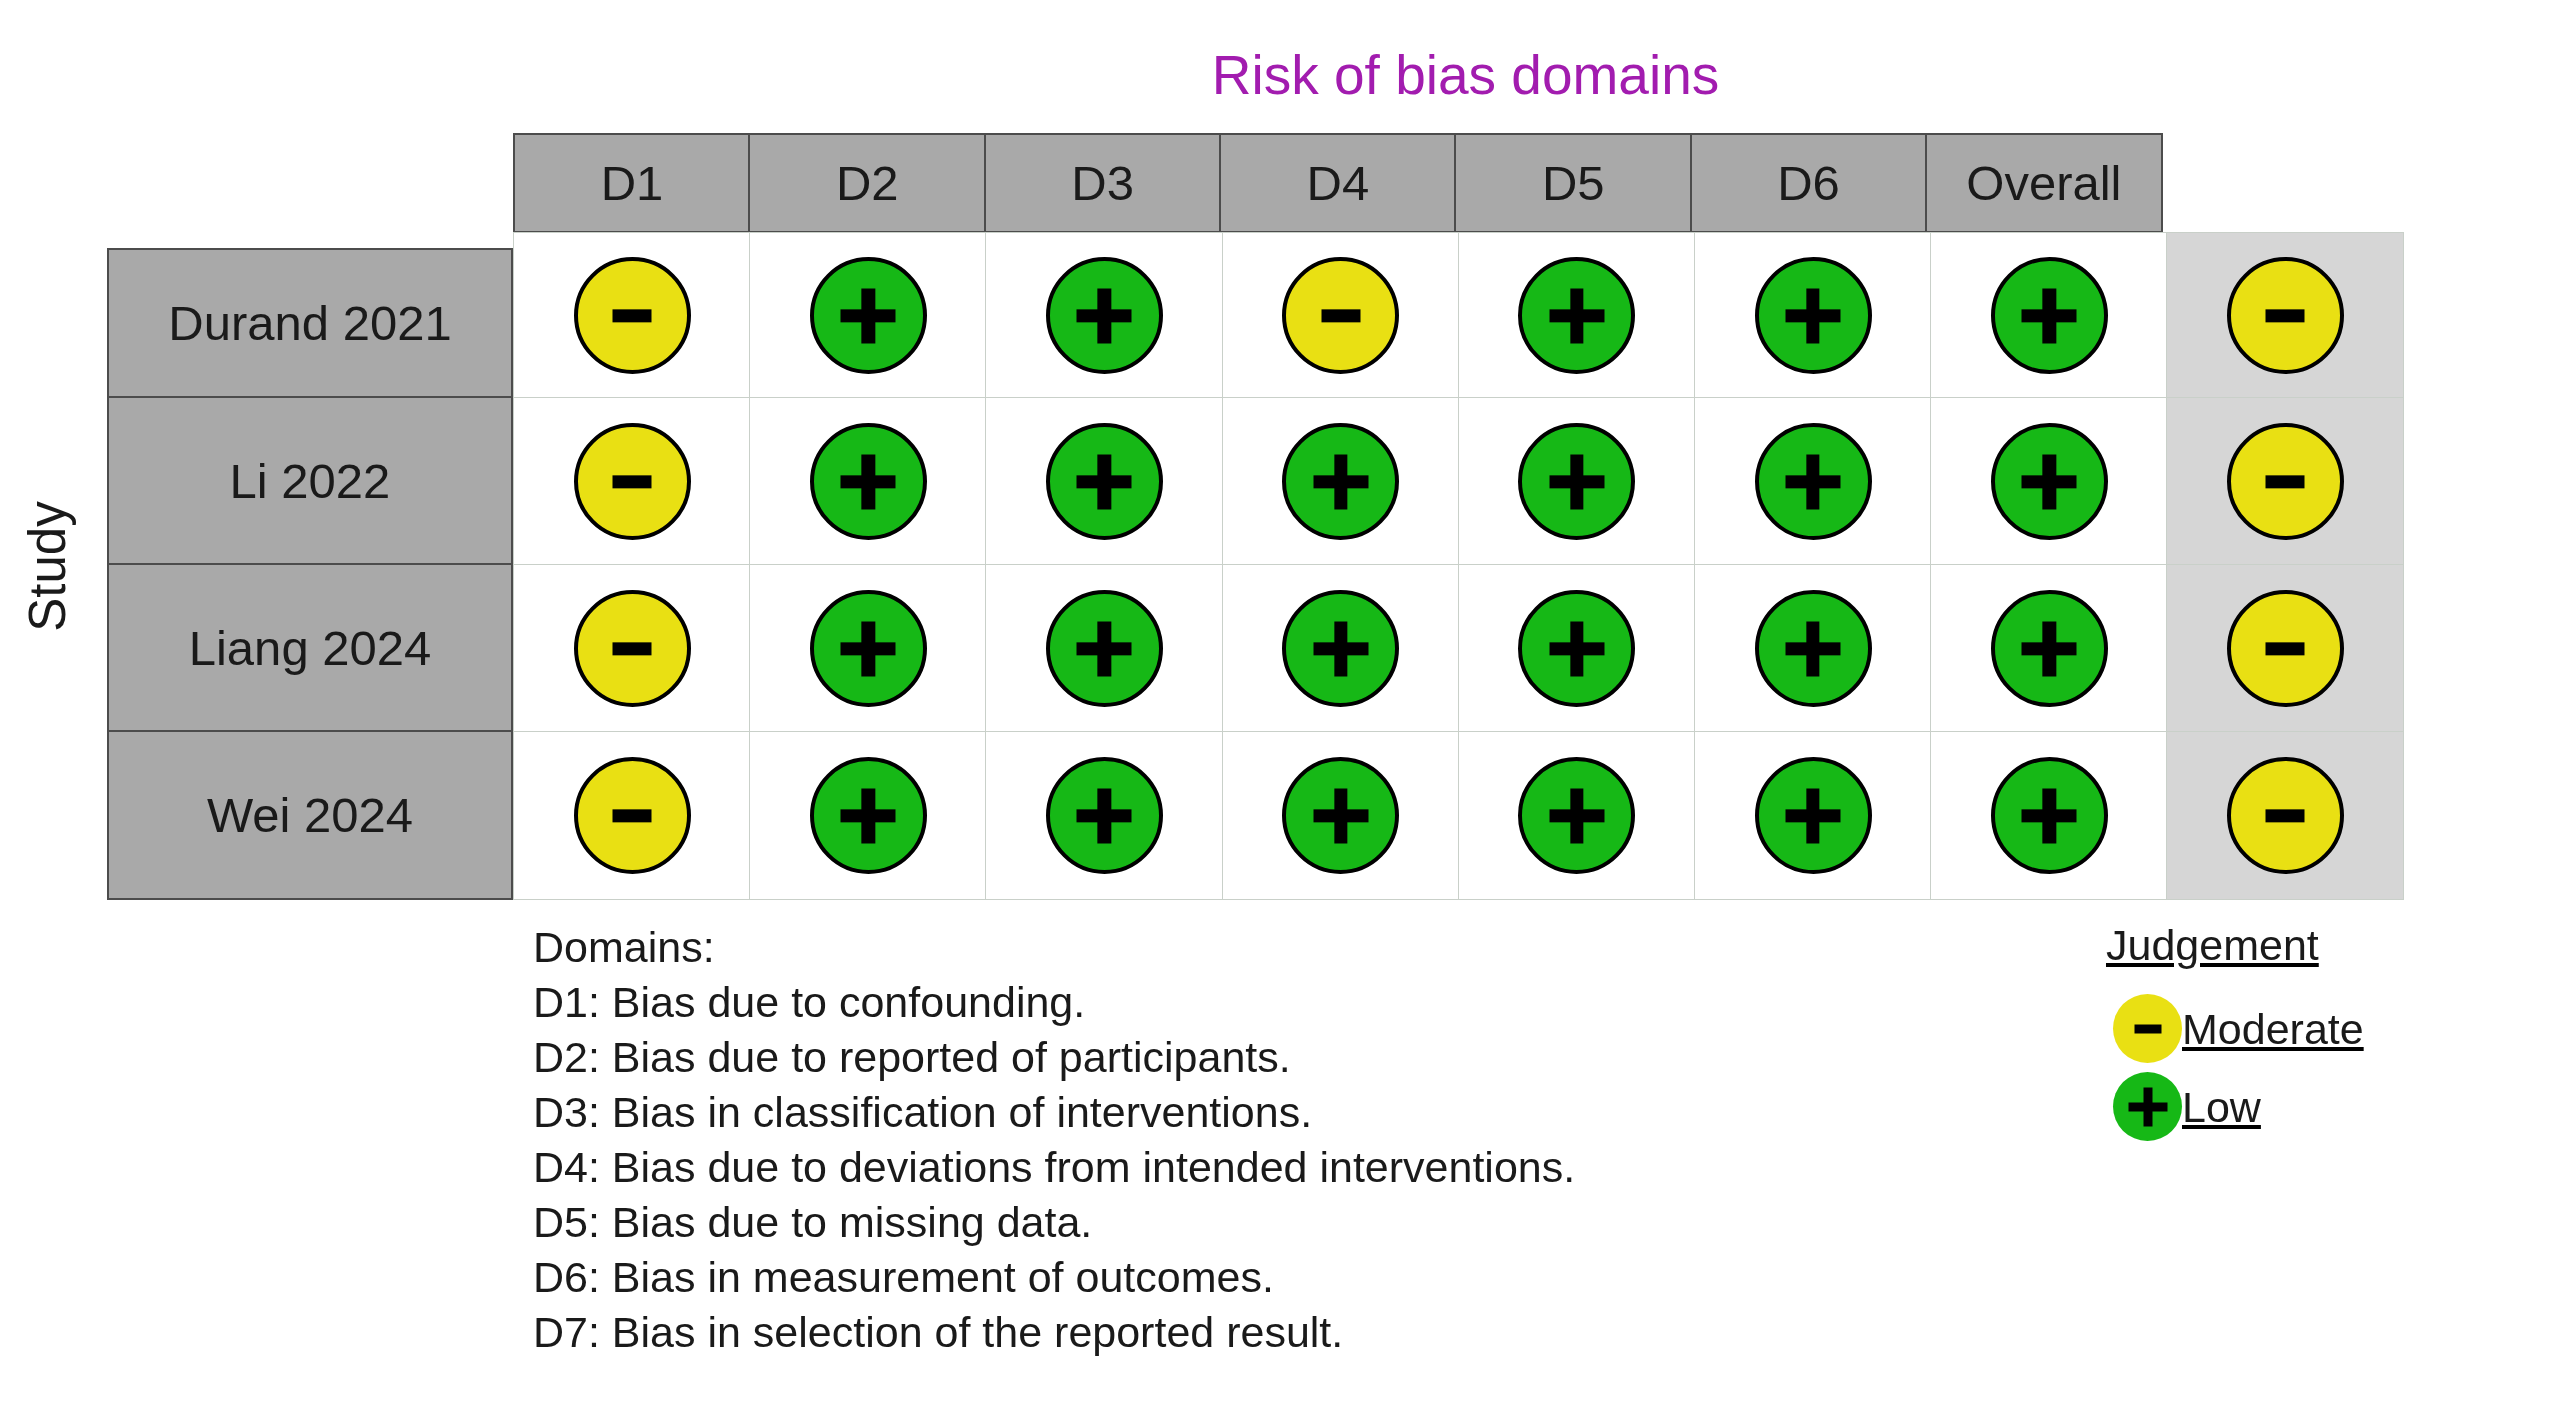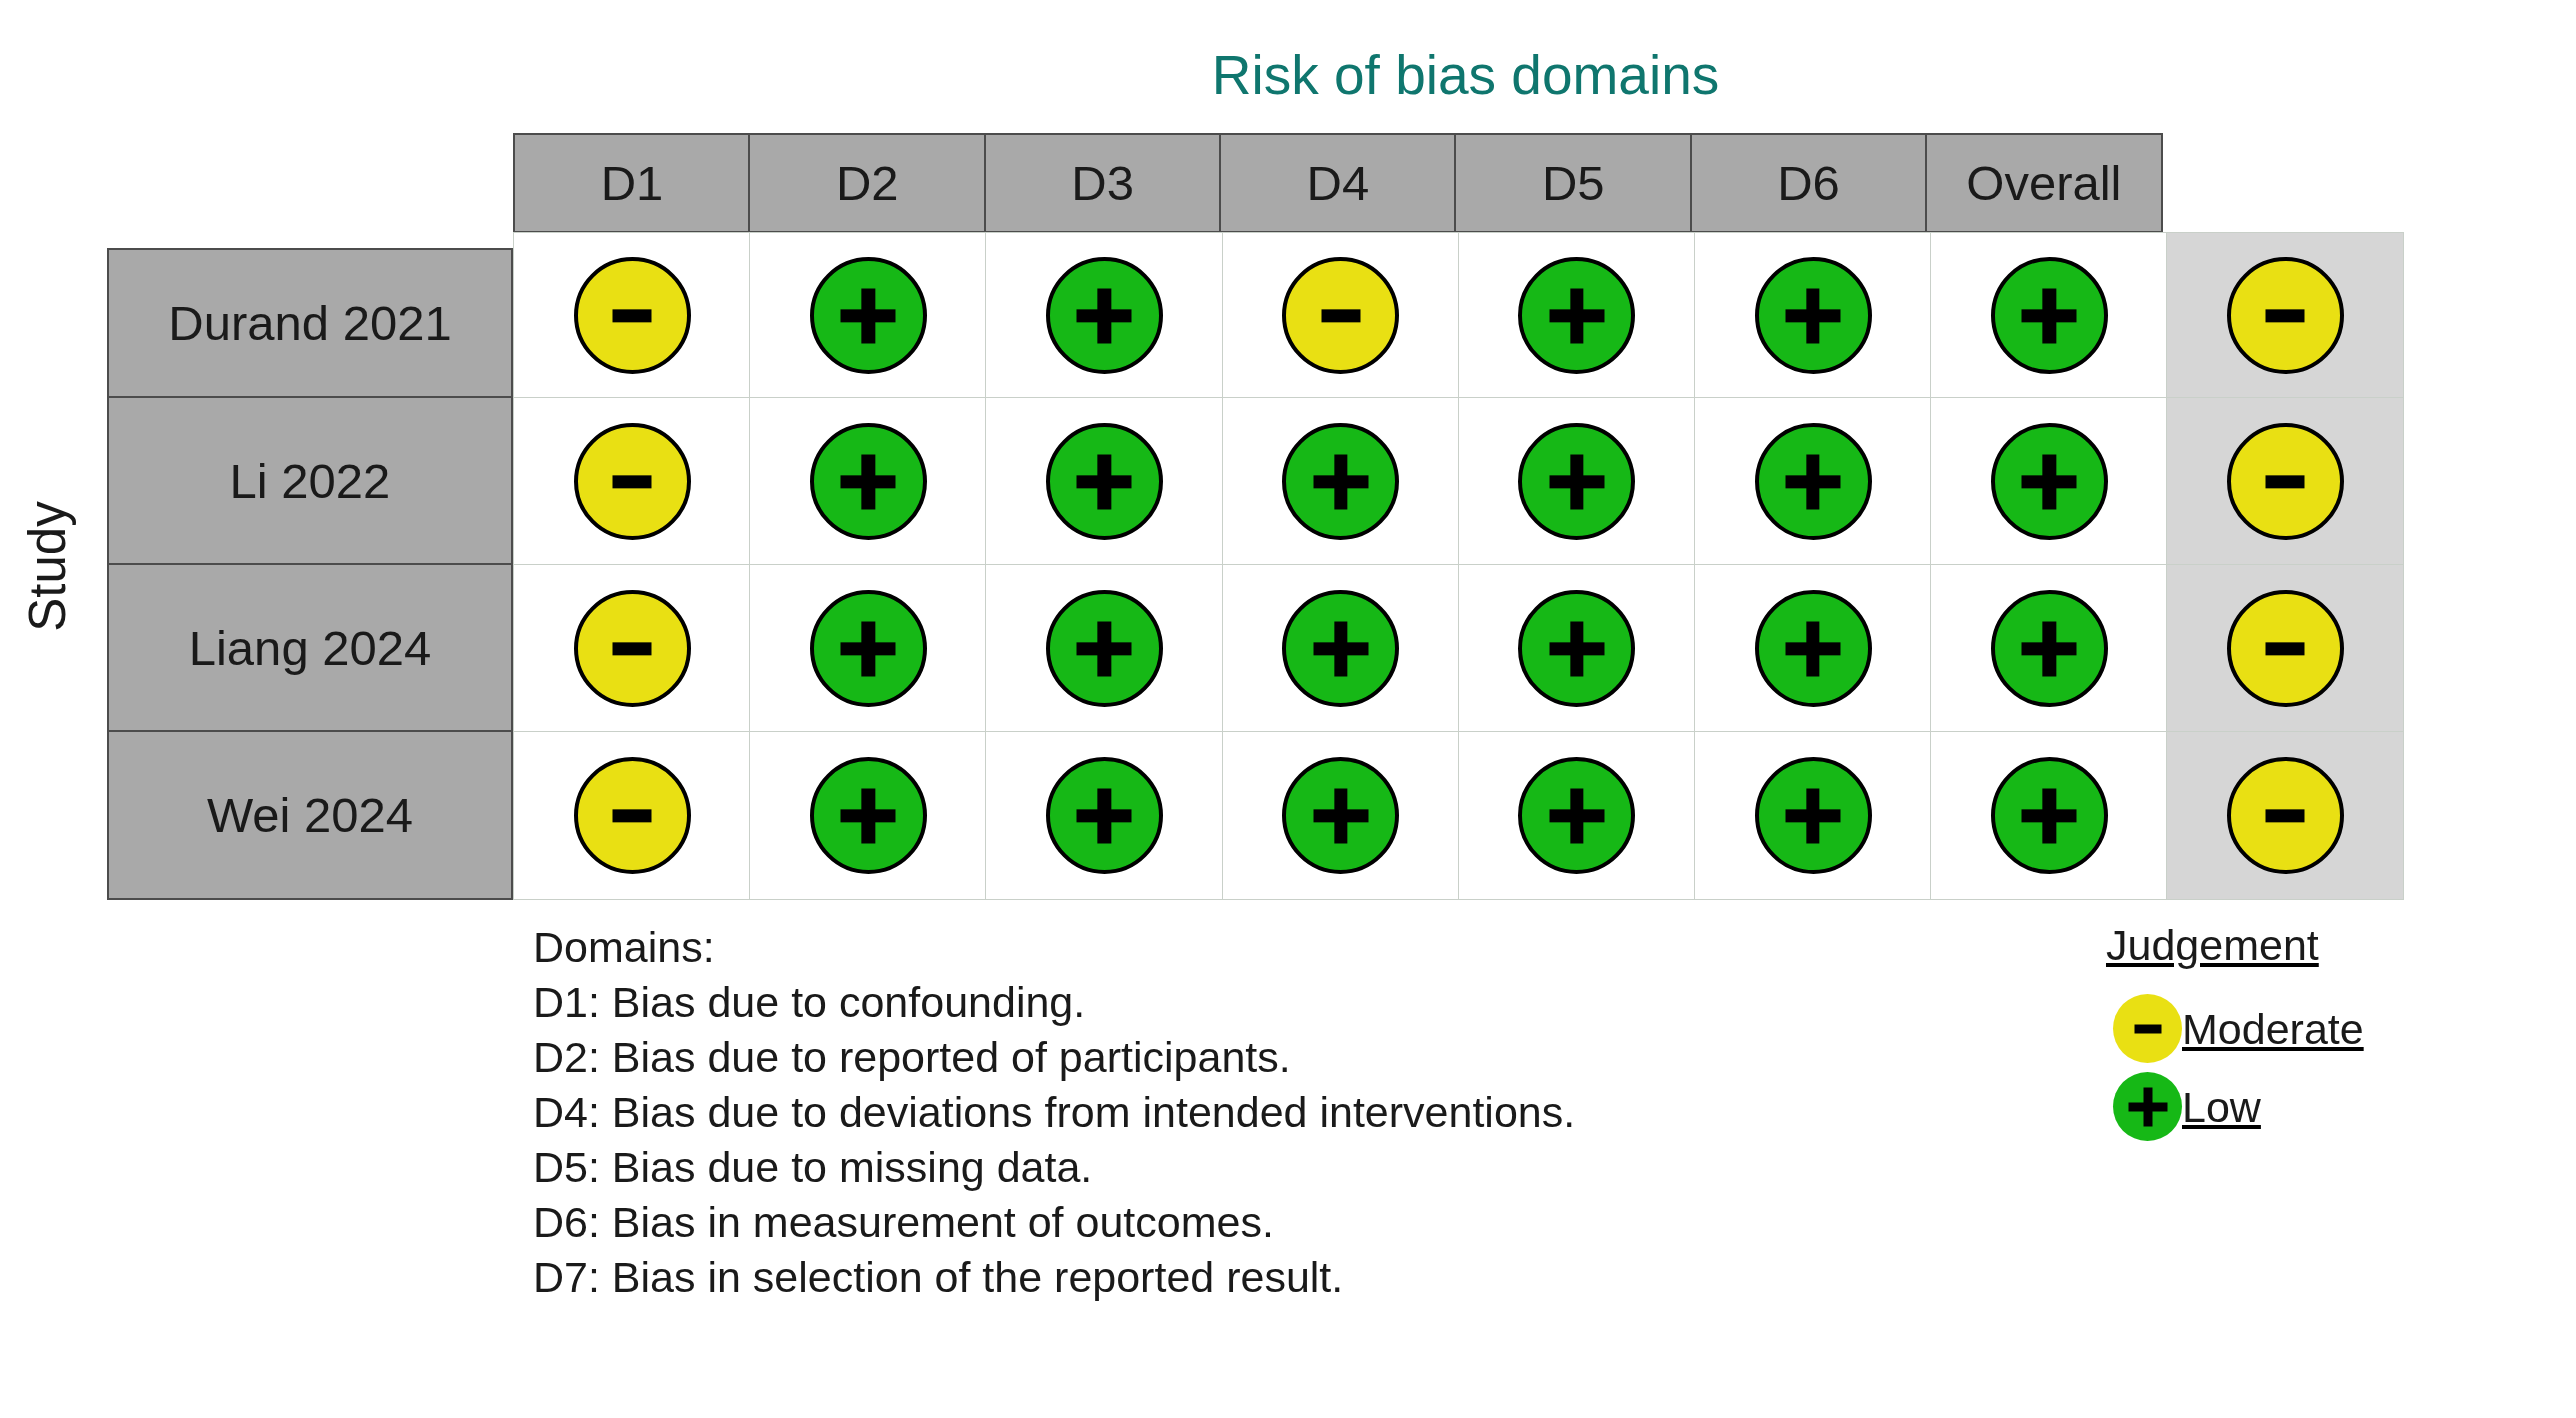--- a/index.html
+++ b/index.html
@@ -18,21 +18,21 @@
 
   
   .plot-title {
     position: absolute;
     left: 513px;
     top: 43px;
     width: 1905px;
     text-align: center;
     font-size: 55px;
     line-height: 64px;
-    color: #0f766e;
+    color: #a21caf;
     white-space: nowrap;
   }
 
   
   .axis-label-study {
     position: absolute;
     left: -55px;
     top: 540px;
     width: 204px;
     text-align: center;
@@ -371,20 +371,21 @@
       </div>
     </div>
 
   </div>
 </div>
 
 <div class="domains-key">
   <div>Domains:</div>
   <div>D1: Bias due to confounding.</div>
   <div>D2: Bias due to reported of participants.</div>
+  <div>D3: Bias in classification of interventions.</div>
   <div>D4: Bias due to deviations from intended interventions.</div>
   <div>D5: Bias due to missing data.</div>
   <div>D6: Bias in measurement of outcomes.</div>
   <div>D7: Bias in selection of the reported result.</div>
 </div>
 
 <div class="legend">
   <div class="legend-title">Judgement</div>
   <div class="legend-item">
     <span class="legend-swatch moderate"></span>

